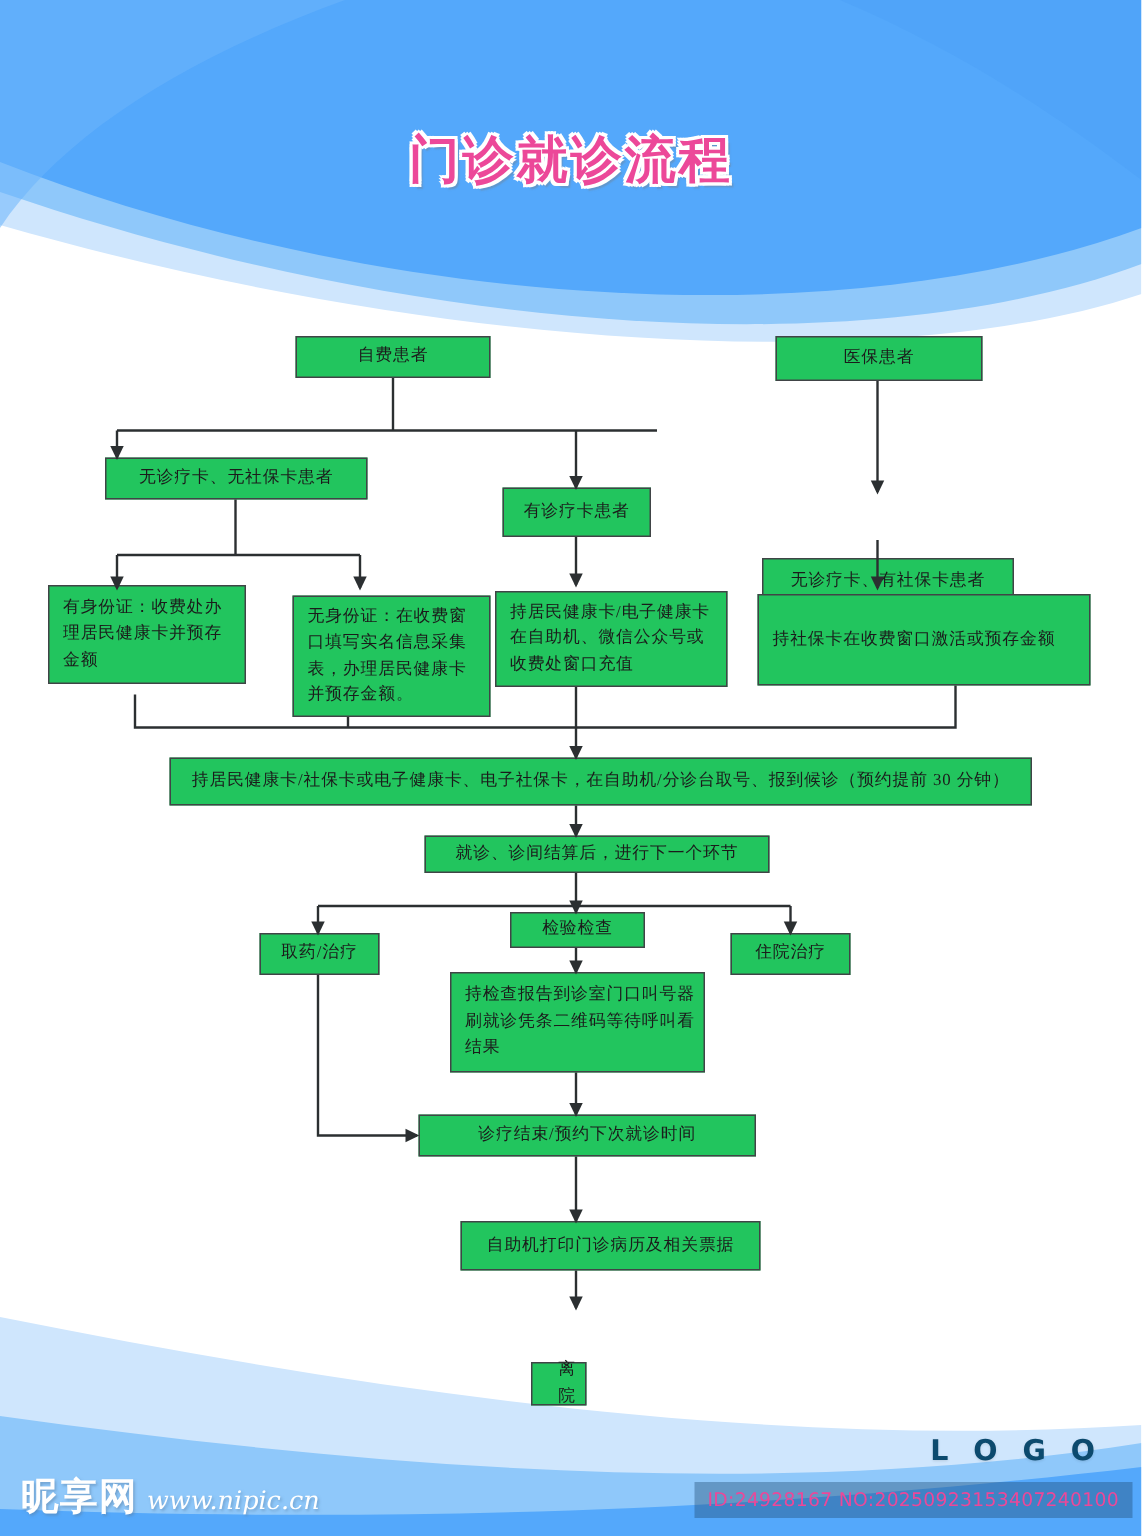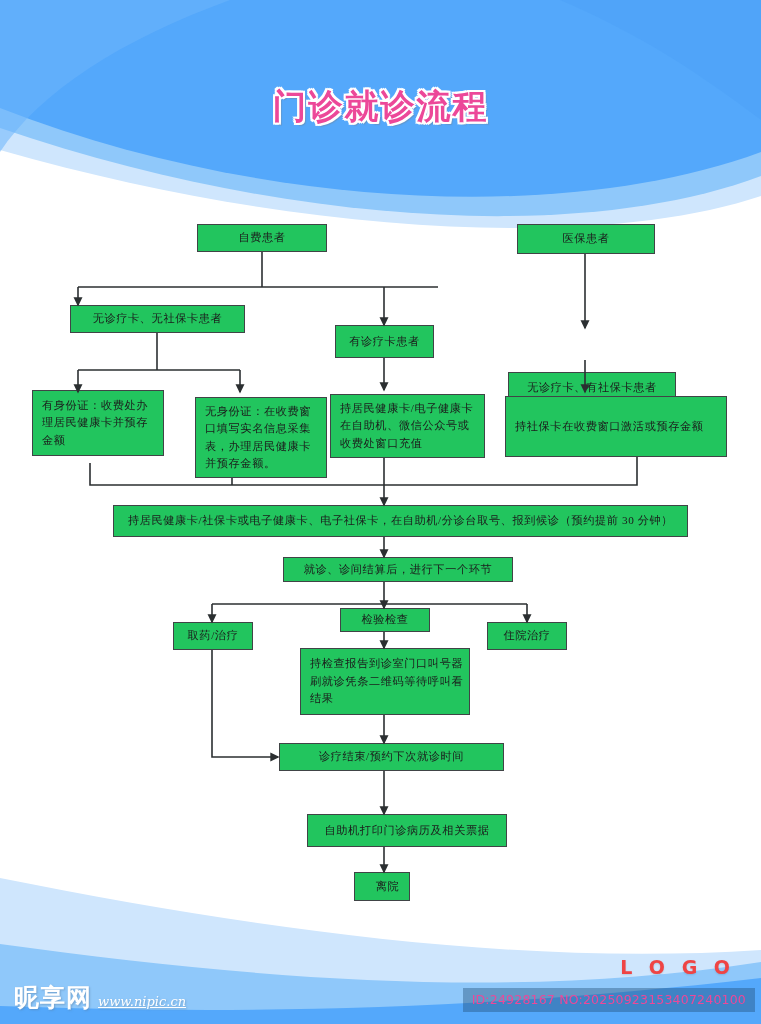--- a/index.html
+++ b/index.html
@@ -64,21 +64,21 @@
     justify-content: flex-start;
     text-align: left;
     padding-left: 9px;
   }
   .node .txt { display: block; width: 100%; }
 
   
   .logo {
     position: absolute;
     right: 26px; bottom: 46px;
-    color: #ef4444;
+    color: #0c4a6e;
     font-family: "DejaVu Sans", sans-serif;
     font-size: 19px;
     font-weight: bold;
     letter-spacing: 5px;
     z-index: 8;
     text-shadow: 0 1px 2px rgba(0,0,0,.12);
   }
   .idbar {
     position: absolute;
     right: 6px; bottom: 12px;
@@ -101,24 +101,23 @@
     font-family: "DejaVu Sans", sans-serif;
     font-weight: bold;
     font-size: 25px;
     color: #ffffff;
     letter-spacing: 1px;
     text-shadow: 1px 1px 2px rgba(90,130,170,.55);
   }
   .wm-url {
     font-family: "DejaVu Serif", serif;
     font-style: italic;
-    font-size: 13px;
+    font-size: 17px;
     color: #ffffff;
     text-shadow: 1px 1px 2px rgba(90,130,170,.55);
-    text-decoration: underline;
   }
 </style>
 </head>
 <body>
 
 <div id="poster">
 
   <svg class="bg-layer" viewBox="0 0 761 1024" preserveAspectRatio="none" xmlns="http://www.w3.org/2000/svg">
     <rect x="0" y="0" width="761" height="1024" fill="#ffffff"></rect>
 
@@ -252,21 +251,21 @@
   </div>
 
   <div class="node" style="left:279px; top:743px; width:225px; height:28px;">
     <span class="txt">诊疗结束/预约下次就诊时间</span>
   </div>
 
   <div class="node" style="left:278px; top:814px; width:200px; height:33px;margin-left:29px;">
     <span class="txt">自助机打印门诊病历及相关票据</span>
   </div>
 
-  <div class="node" style="left:354px; top:872px; width:56px; height:29px;padding-left:16px;">
+  <div class="node" style="left:354px; top:908px; width:37px; height:29px;padding-left:16px;">
     <span class="txt">离院</span>
   </div>
 
   <div class="logo">L O G O</div>
   <div class="idbar">ID:24928167 NO:20250923153407240100</div>
   <div class="watermark">
     <span class="wm-cn">昵享网</span>
     <span class="wm-url">www.nipic.cn</span>
   </div>
 

